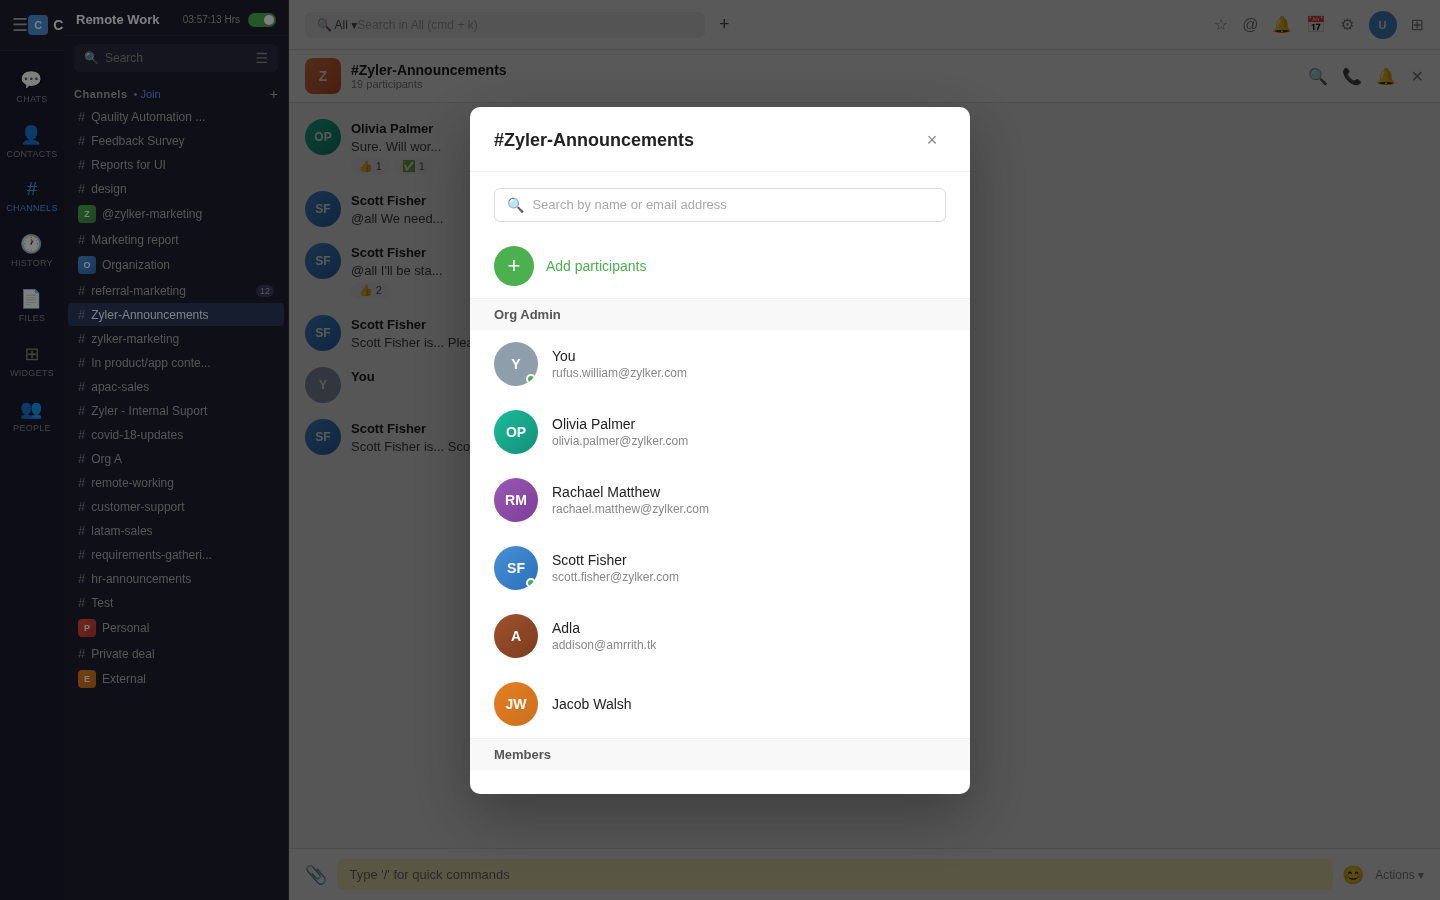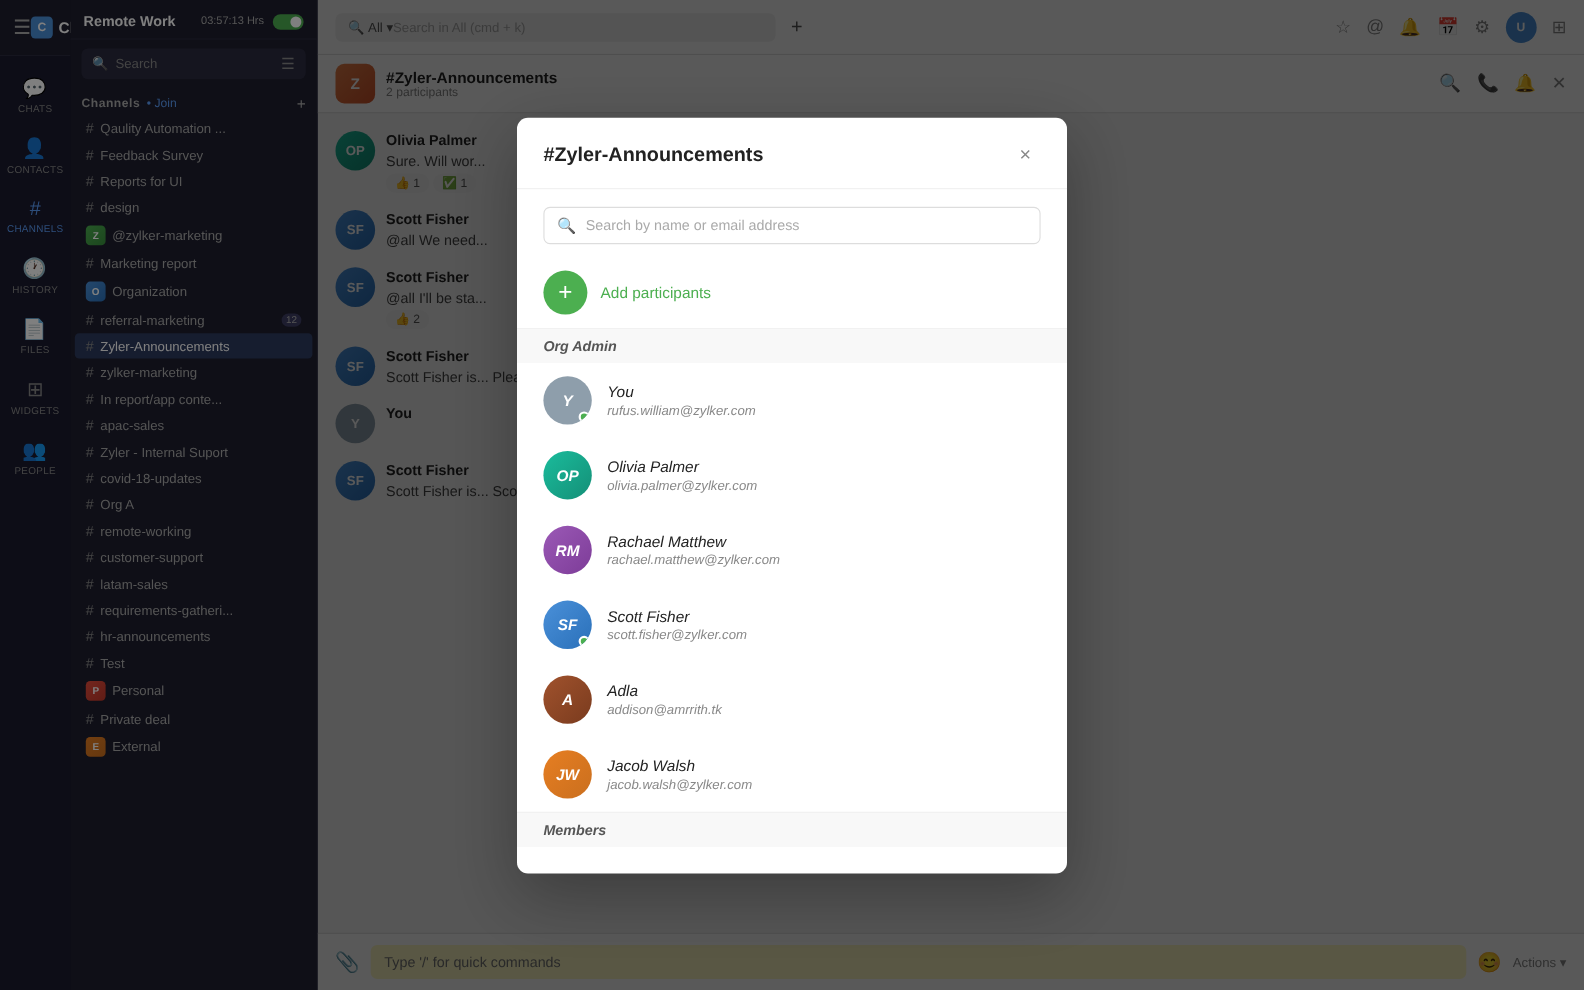--- a/index.html
+++ b/index.html
@@ -312,21 +312,20 @@
       flex-shrink: 0;
     }
     .add-participants-label {
       color: #4CAF50;
       font-size: 14px;
       font-weight: 500;
     }
     .modal-body {
       overflow-y: auto;
       flex: 1;
-      font-style: italic;
     }
     .participants-section {
       padding: 0;
     }
     .section-header-row {
       background: #f8f8f8;
       padding: 8px 24px;
       font-size: 13px;
       font-weight: 600;
       color: #555;
@@ -493,21 +492,21 @@
       <div class="channel-item active">
         <span class="hash">#</span>
         <span class="channel-name">Zyler-Announcements</span>
       </div>
       <div class="channel-item">
         <span class="hash">#</span>
         <span class="channel-name">zylker-marketing</span>
       </div>
       <div class="channel-item">
         <span class="hash">#</span>
-        <span class="channel-name">In report/app conte...</span>
+        <span class="channel-name">In product/app conte...</span>
       </div>
       <div class="channel-item">
         <span class="hash">#</span>
         <span class="channel-name">apac-sales</span>
       </div>
       <div class="channel-item">
         <span class="hash">#</span>
         <span class="channel-name">Zyler - Internal Suport</span>
       </div>
       <div class="channel-item">
@@ -571,21 +570,21 @@
       <span class="topbar-icon">📅</span>
       <span class="topbar-icon">⚙</span>
       <div style="width:28px;height:28px;border-radius:50%;background:#4a90d9;display:flex;align-items:center;justify-content:center;color:white;font-size:11px;font-weight:bold;cursor:pointer;">U</div>
       <span class="topbar-icon">⊞</span>
     </div>
   </div>
   <div class="channel-header">
     <div class="channel-avatar-lg">Z</div>
     <div>
       <div class="channel-title">#Zyler-Announcements</div>
-      <div class="channel-subtitle">2 participants</div>
+      <div class="channel-subtitle">19 participants</div>
     </div>
     <div class="channel-header-icons">
       <span class="topbar-icon">🔍</span>
       <span class="topbar-icon">📞</span>
       <span class="topbar-icon">🔔</span>
       <span class="topbar-icon">✕</span>
     </div>
   </div>
   <div class="chat-messages" id="chat-messages">
       <div class="msg-row">
@@ -719,21 +718,20 @@
         <div class="participant-email">addison@amrrith.tk</div>
       </div>
     </div>
           <div class="participant-item">
       <div class="participant-avatar av-orange">
         JW
         
       </div>
       <div class="participant-info">
         <div class="participant-name">Jacob Walsh</div>
-        <div class="participant-email">jacob.walsh@zylker.com</div>
       </div>
     </div>
         </div>
         <div class="participants-section">
           <div class="section-header-row">Members</div>
           <div class="participant-item">
       
       
     </div>
         </div>

